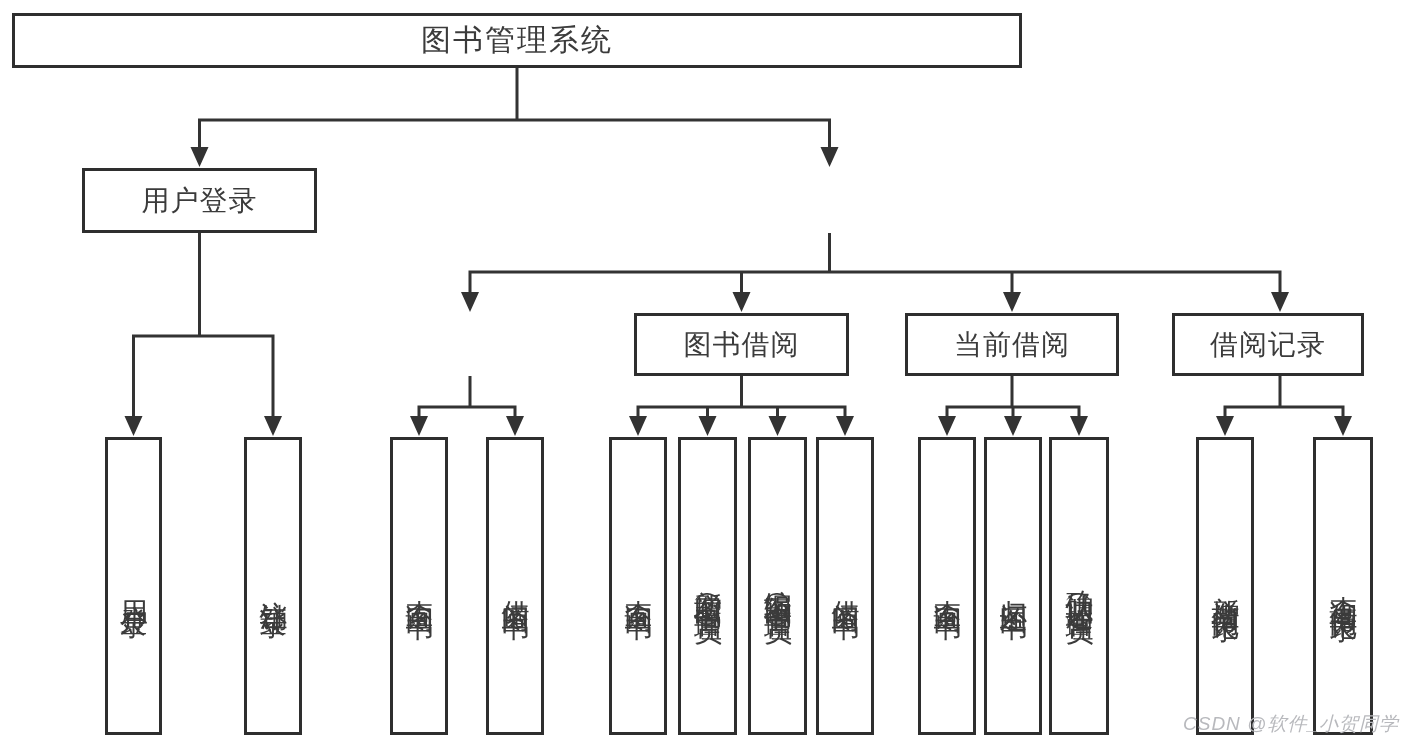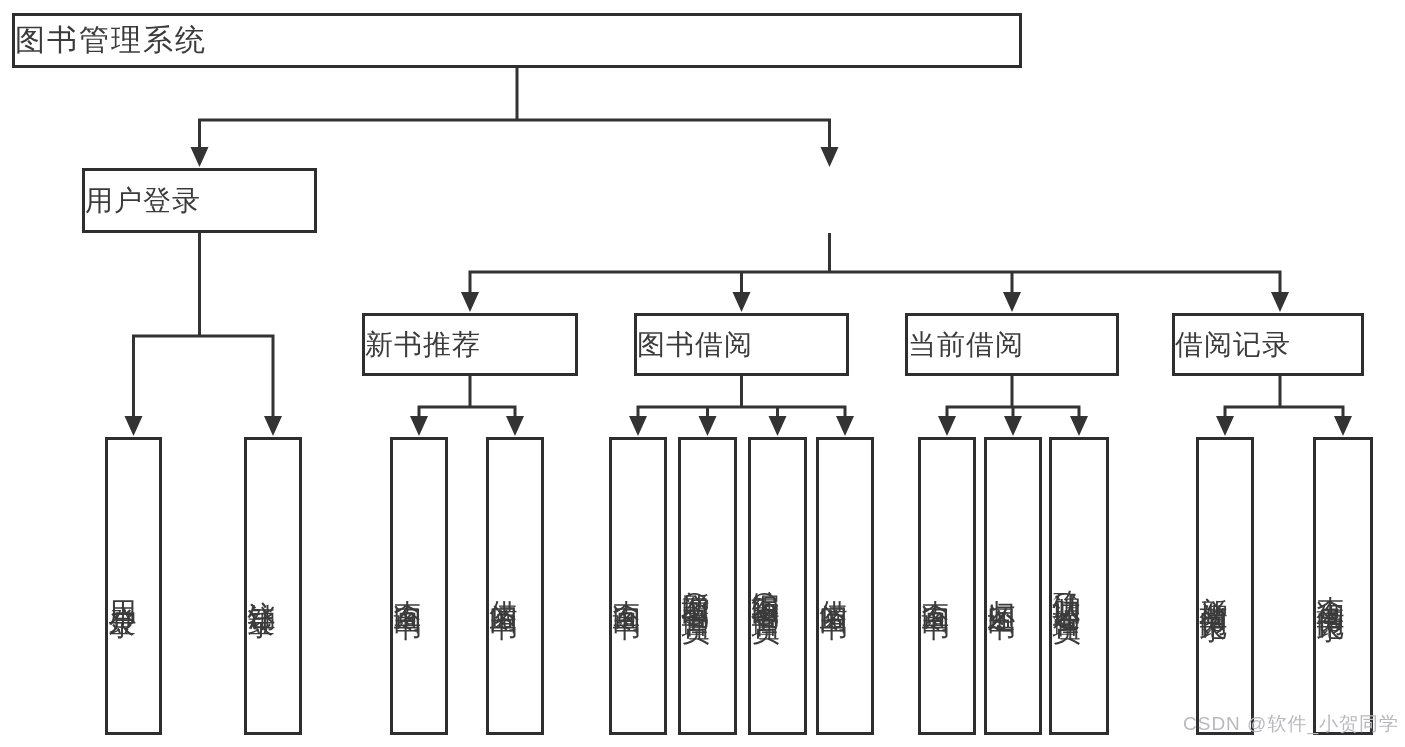--- a/index.html
+++ b/index.html
@@ -34,21 +34,21 @@
     fill: var(--line);
     stroke: none;
   }
   .node {
     position: absolute;
     box-sizing: border-box;
     background: var(--background);
     border: 3px solid var(--border);
     display: flex;
     align-items: center;
-    justify-content: flex-start;
+    justify-content: center;
     color: var(--text);
   }
   .hlabel {
     font-size: 28px;
     letter-spacing: 1px;
     white-space: nowrap;
   }
   .root .hlabel {
     font-size: 30px;
     letter-spacing: 2px;
@@ -62,20 +62,21 @@
     white-space: nowrap;
   }
   .watermark {
     position: absolute;
     left: 1183px;
     top: 711px;
     font-size: 19px;
     letter-spacing: 1px;
     color: var(--watermark);
     white-space: nowrap;
+    font-style: italic;
   }
 </style>
 </head>
 <body>
 
 <div class="canvas">
 
   <svg class="connectors" width="1405" height="747" viewBox="0 0 1405 747">
     <path class="cl" d="
       M517 67 V120 M199.5 150 V120 H829.5 V150
@@ -96,23 +97,20 @@
   </svg>
 
   <div class="node root" style="left:12px;top:13px;width:1010px;height:55px">
     <span class="hlabel">图书管理系统</span>
   </div>
 
   <div class="node" style="left:82px;top:168px;width:235px;height:65px">
     <span class="hlabel">用户登录</span>
   </div>
 
-  <div class="node" style="left:362px;top:313px;width:216px;height:63px">
-    <span class="hlabel">新书推荐</span>
-  </div>
   <div class="node" style="left:634px;top:313px;width:215px;height:63px">
     <span class="hlabel">图书借阅</span>
   </div>
   <div class="node" style="left:905px;top:313px;width:214px;height:63px">
     <span class="hlabel">当前借阅</span>
   </div>
   <div class="node" style="left:1172px;top:313px;width:192px;height:63px">
     <span class="hlabel">借阅记录</span>
   </div>
 

